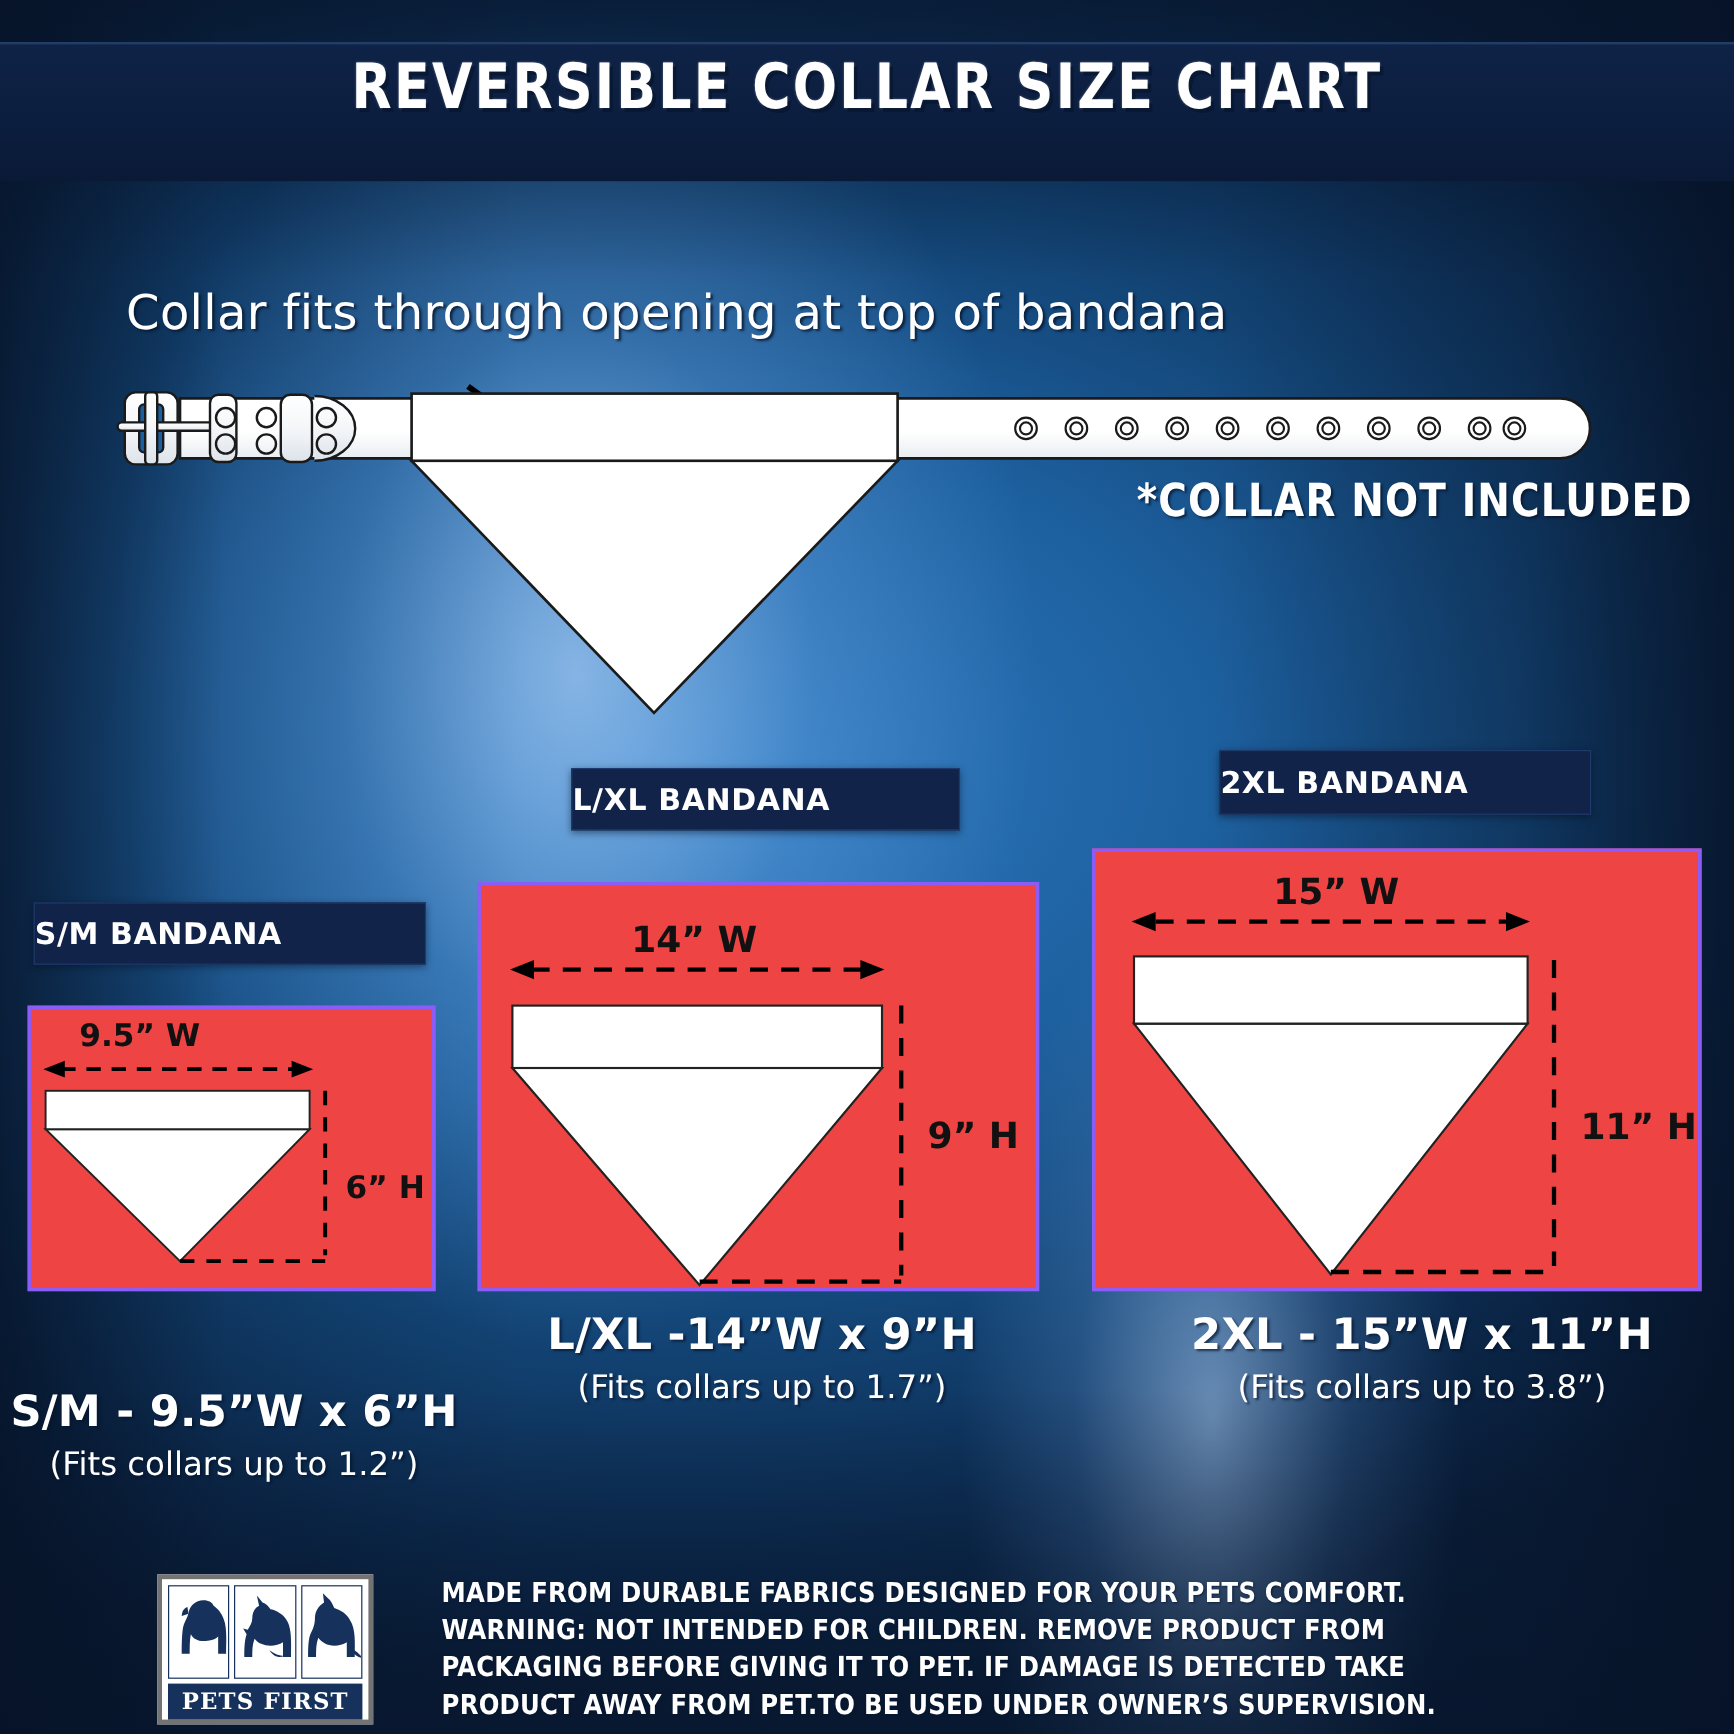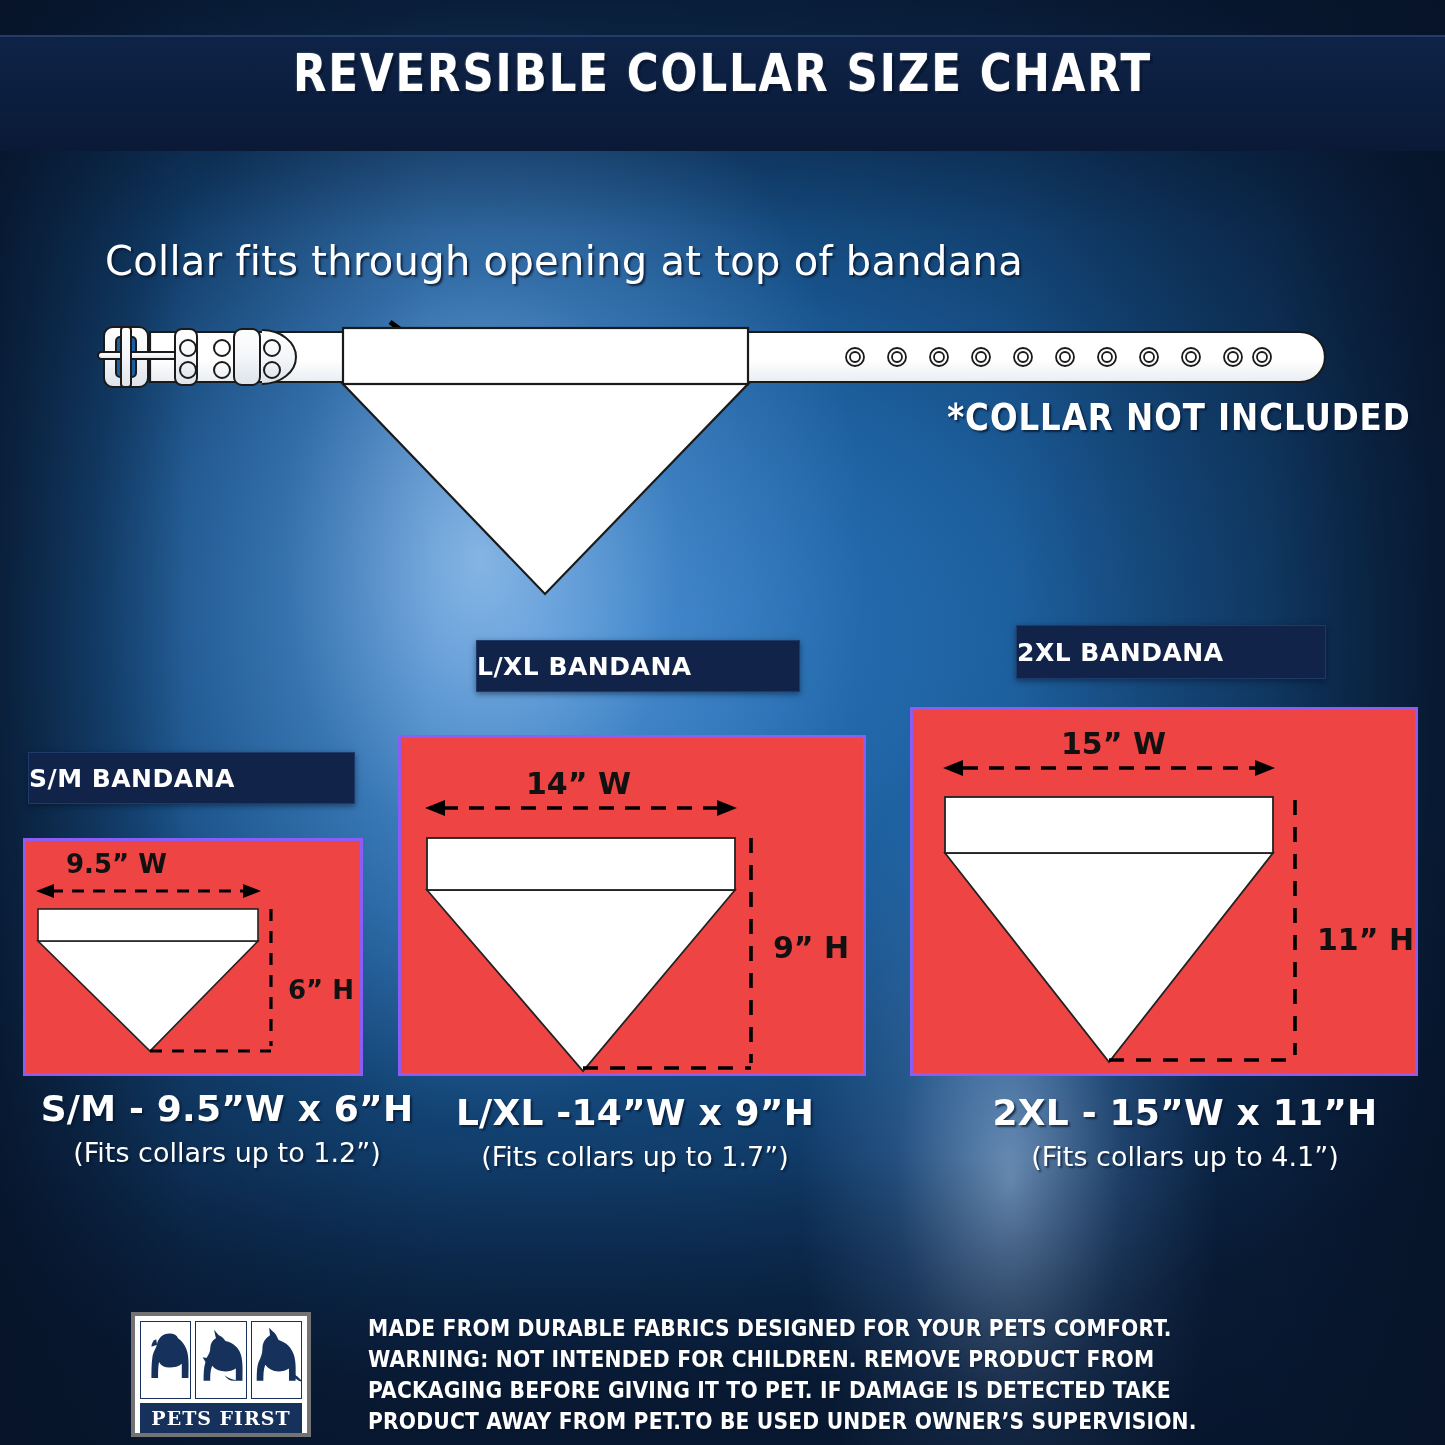--- a/index.html
+++ b/index.html
@@ -182,21 +182,21 @@
           <polygon points="235,50 217,43 217,57" fill="#000" stroke="none"></polygon>
         </g>
         <g stroke="#000" stroke-width="3.2" fill="none">
           <line x1="245" y1="68" x2="245" y2="205" stroke-dasharray="12,10"></line>
           <line x1="124" y1="210" x2="245" y2="210" stroke-dasharray="12,10"></line>
         </g>
       </svg>
       <div style="position:absolute;left:40px;top:8px;font-family:'DejaVu Sans','Liberation Sans',sans-serif;font-weight:700;font-size:26px;color:#111;">9.5” W</div>
       <div style="position:absolute;left:262px;top:134px;font-family:'DejaVu Sans','Liberation Sans',sans-serif;font-weight:700;font-size:26px;color:#111;">6” H</div>
     </div>
-    <div class="cap" style="left:0px;top:1088px;width:390px;padding-left:32px;">
+    <div class="cap" style="left:0px;top:1156px;width:390px;">
       <div class="l1">S/M - 9.5”W x 6”H</div>
       <div class="l2">(Fits collars up to 1.2”)</div>
     </div>
   </div>
 
   <div class="card">
     <div class="tab" style="left:476px;top:640px;width:322px;height:50px;">
       <span style="font-size:25px;">L/XL BANDANA</span>
     </div>
     <div class="panel" style="left:398px;top:735px;width:468px;height:341px;">
@@ -238,21 +238,21 @@
         <g stroke="#000" stroke-width="3.6" fill="none">
           <line x1="382" y1="90" x2="382" y2="345" stroke-dasharray="15,12"></line>
           <line x1="196" y1="350" x2="382" y2="350" stroke-dasharray="15,12"></line>
         </g>
       </svg>
       <div style="position:absolute;left:148px;top:16px;font-family:'DejaVu Sans','Liberation Sans',sans-serif;font-weight:700;font-size:30px;color:#111;">15” W</div>
       <div style="position:absolute;left:404px;top:212px;font-family:'DejaVu Sans','Liberation Sans',sans-serif;font-weight:700;font-size:30px;color:#111;">11” H</div>
     </div>
     <div class="cap" style="left:975px;top:1092px;width:420px;">
       <div class="l1">2XL - 15”W x 11”H</div>
-      <div class="l2">(Fits collars up to 4.1”)</div>
+      <div class="l2">(Fits collars up to 3.8”)</div>
     </div>
   </div>
 
   <div class="logo">
     <div class="panes">
       <div class="pane">
         <svg width="100%" height="100%" viewBox="0 0 52 72" preserveAspectRatio="xMidYMid meet">
           <path d="M30,8 c-7,0 -12,5 -13,11 c-1,5 -4,8 -5,14 c-1,7 -1,16 -1,22 l7,0 c0,-6 0,-12 1,-17
                    c2,4 6,6 11,6 c5,0 10,-1 13,-4 c0,5 0,10 0,15 l7,0 c0,-10 1,-22 -2,-30
                    c-2,-6 -6,-10 -9,-12 c-1,-3 -4,-5 -9,-5 z" fill="#16325c"></path>

